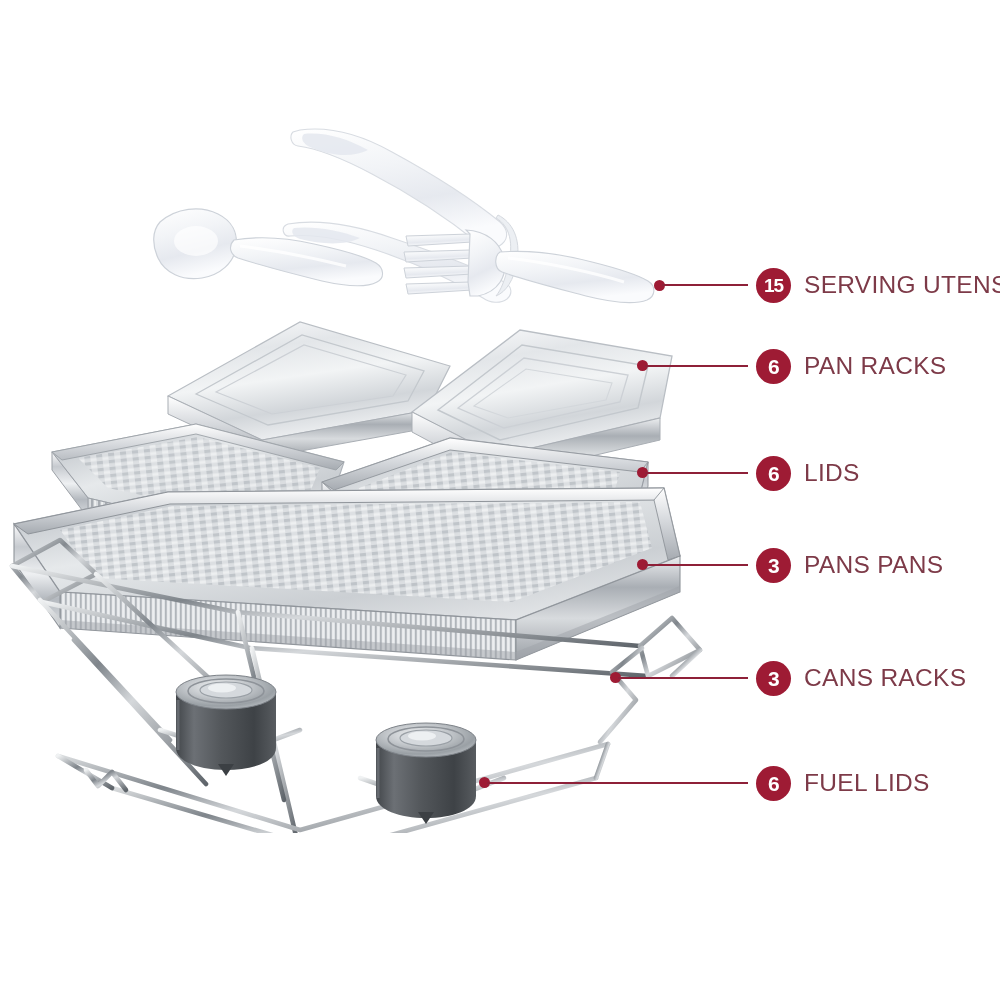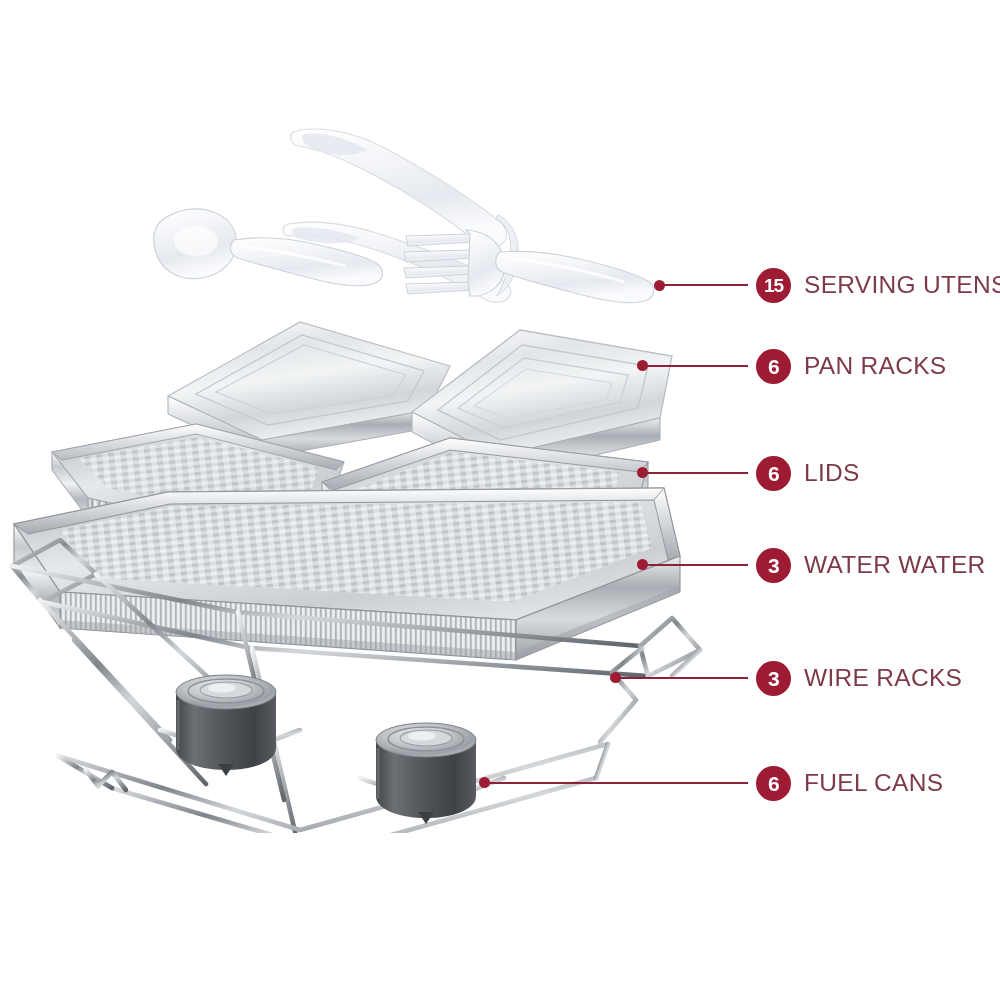--- a/index.html
+++ b/index.html
@@ -354,26 +354,26 @@
     <div class="callout-label">PAN RACKS</div>
   </div>
 
   <div class="callout" style="left:756px; top:453px;">
     <div class="badge">6</div>
     <div class="callout-label">LIDS</div>
   </div>
 
   <div class="callout" style="left:756px; top:545px;">
     <div class="badge">3</div>
-    <div class="callout-label">WATER WATER</div>
+    <div class="callout-label">PANS PANS</div>
   </div>
 
   <div class="callout" style="left:756px; top:658px;">
     <div class="badge">3</div>
-    <div class="callout-label">WIRE RACKS</div>
+    <div class="callout-label">CANS RACKS</div>
   </div>
 
   <div class="callout" style="left:756px; top:763px;">
     <div class="badge">6</div>
-    <div class="callout-label">FUEL CANS</div>
+    <div class="callout-label">FUEL LIDS</div>
   </div>
 
 </div>
 
 </body></html>

